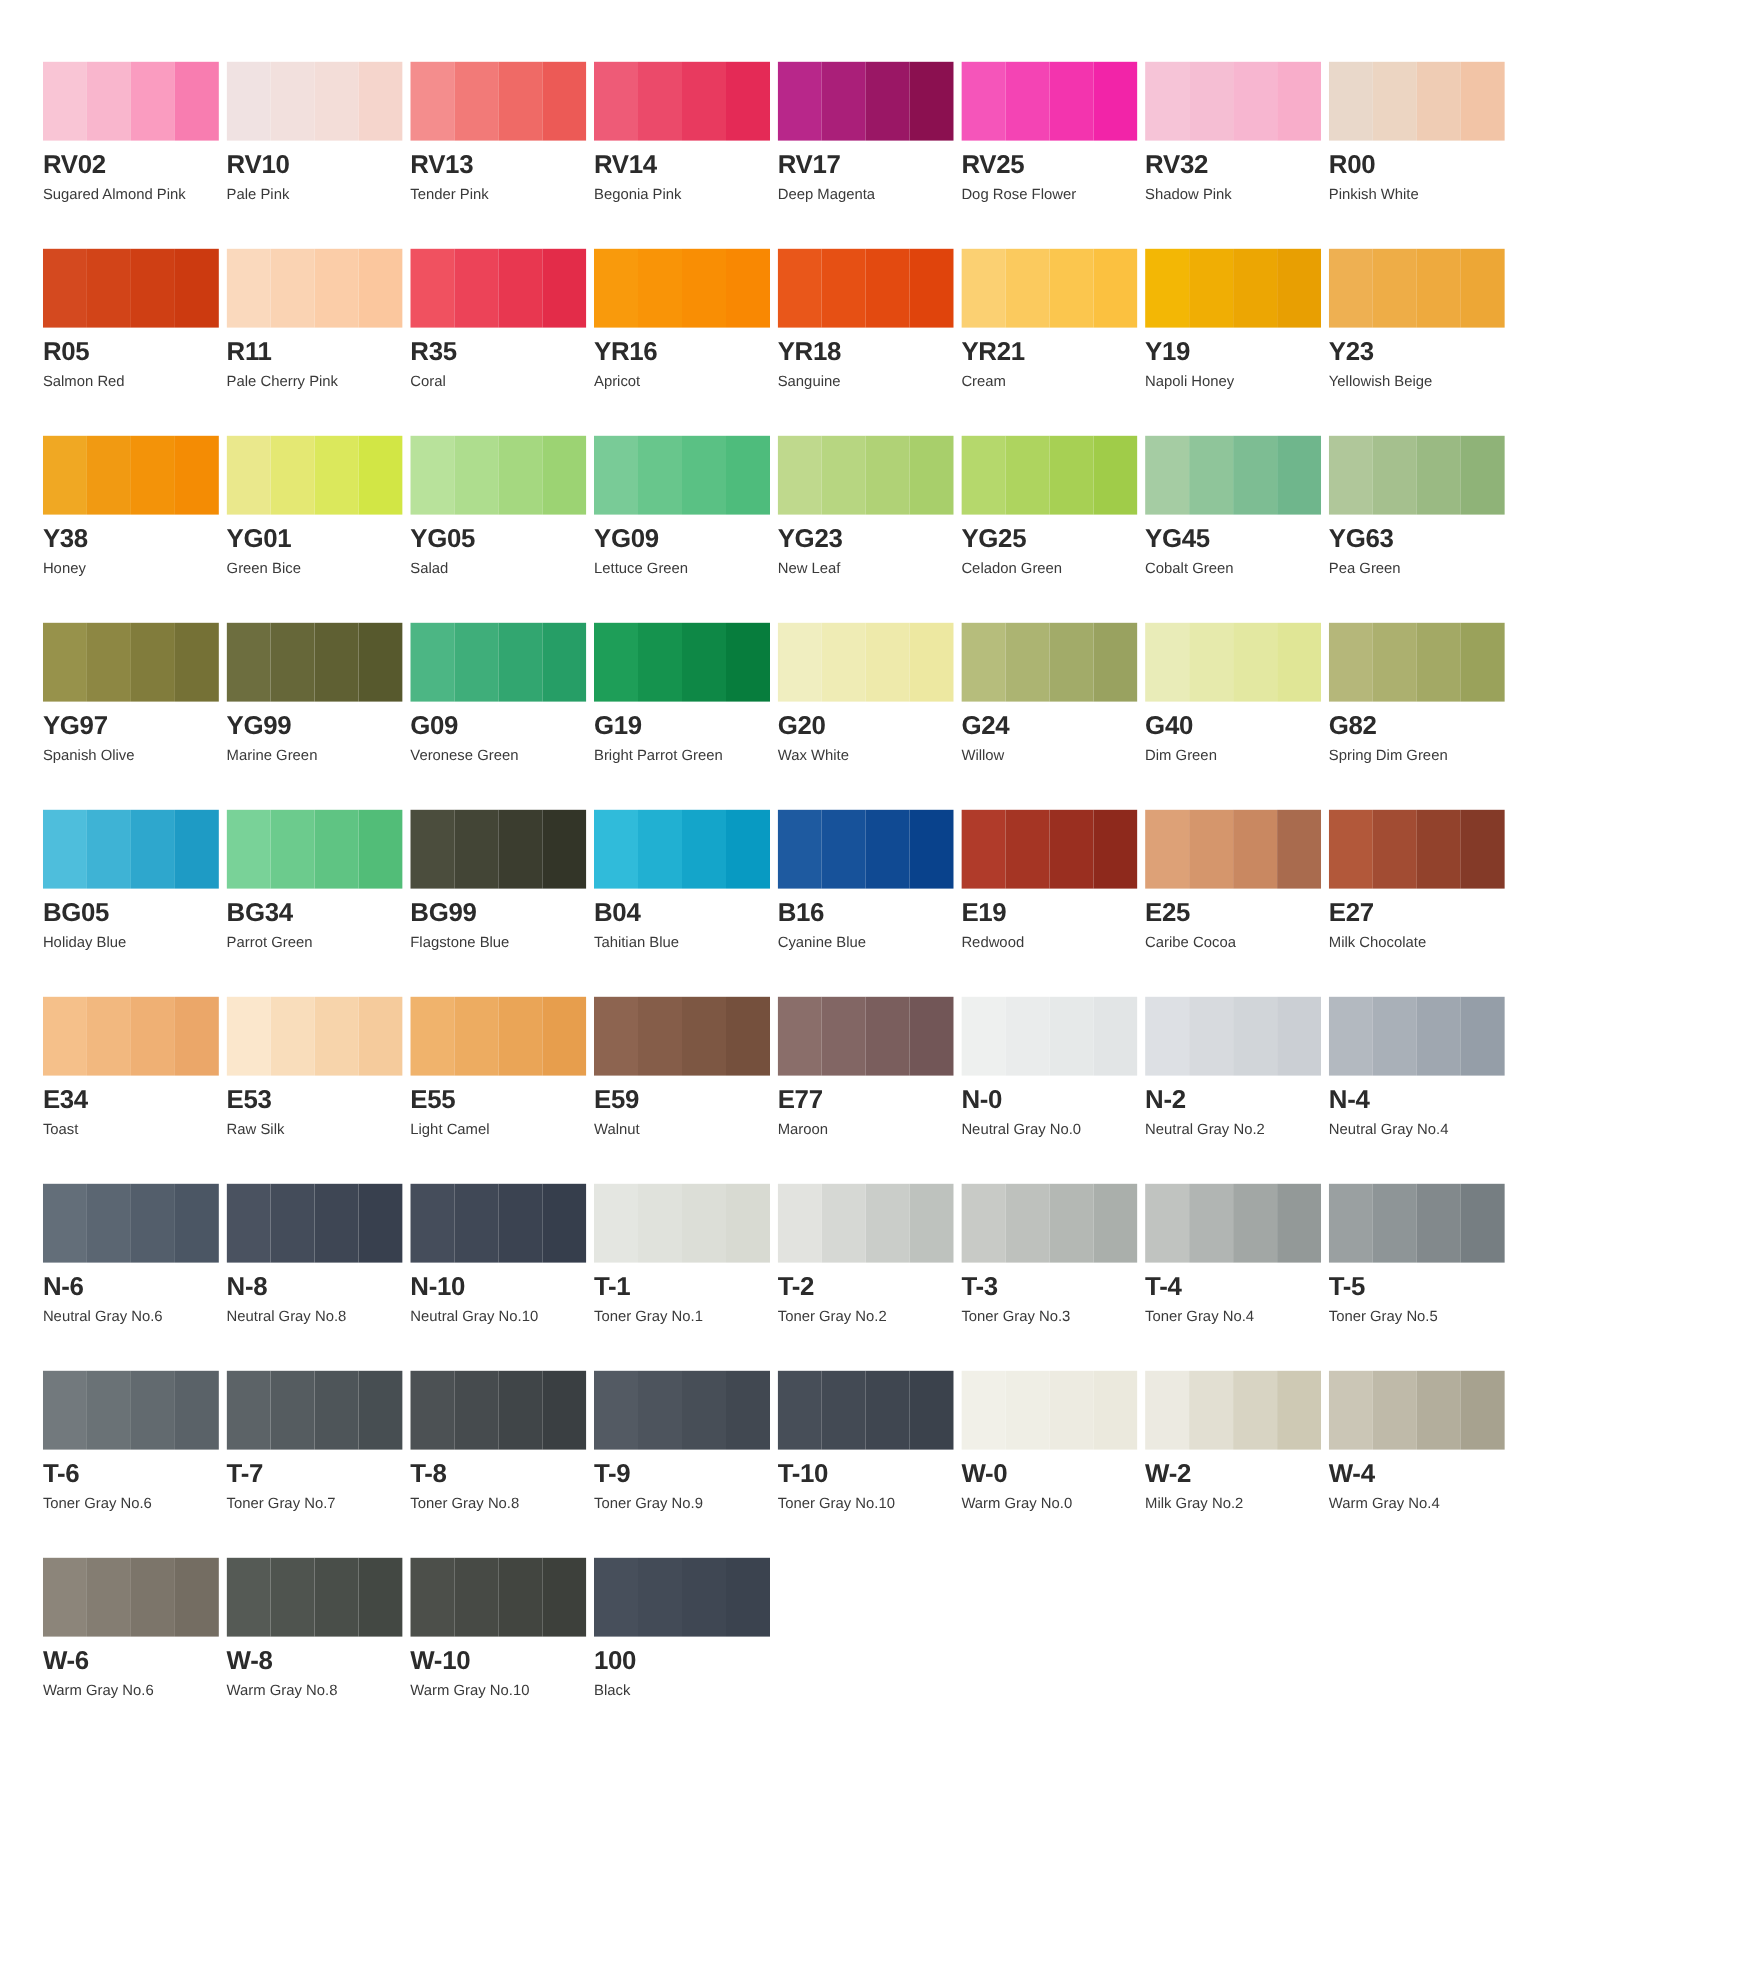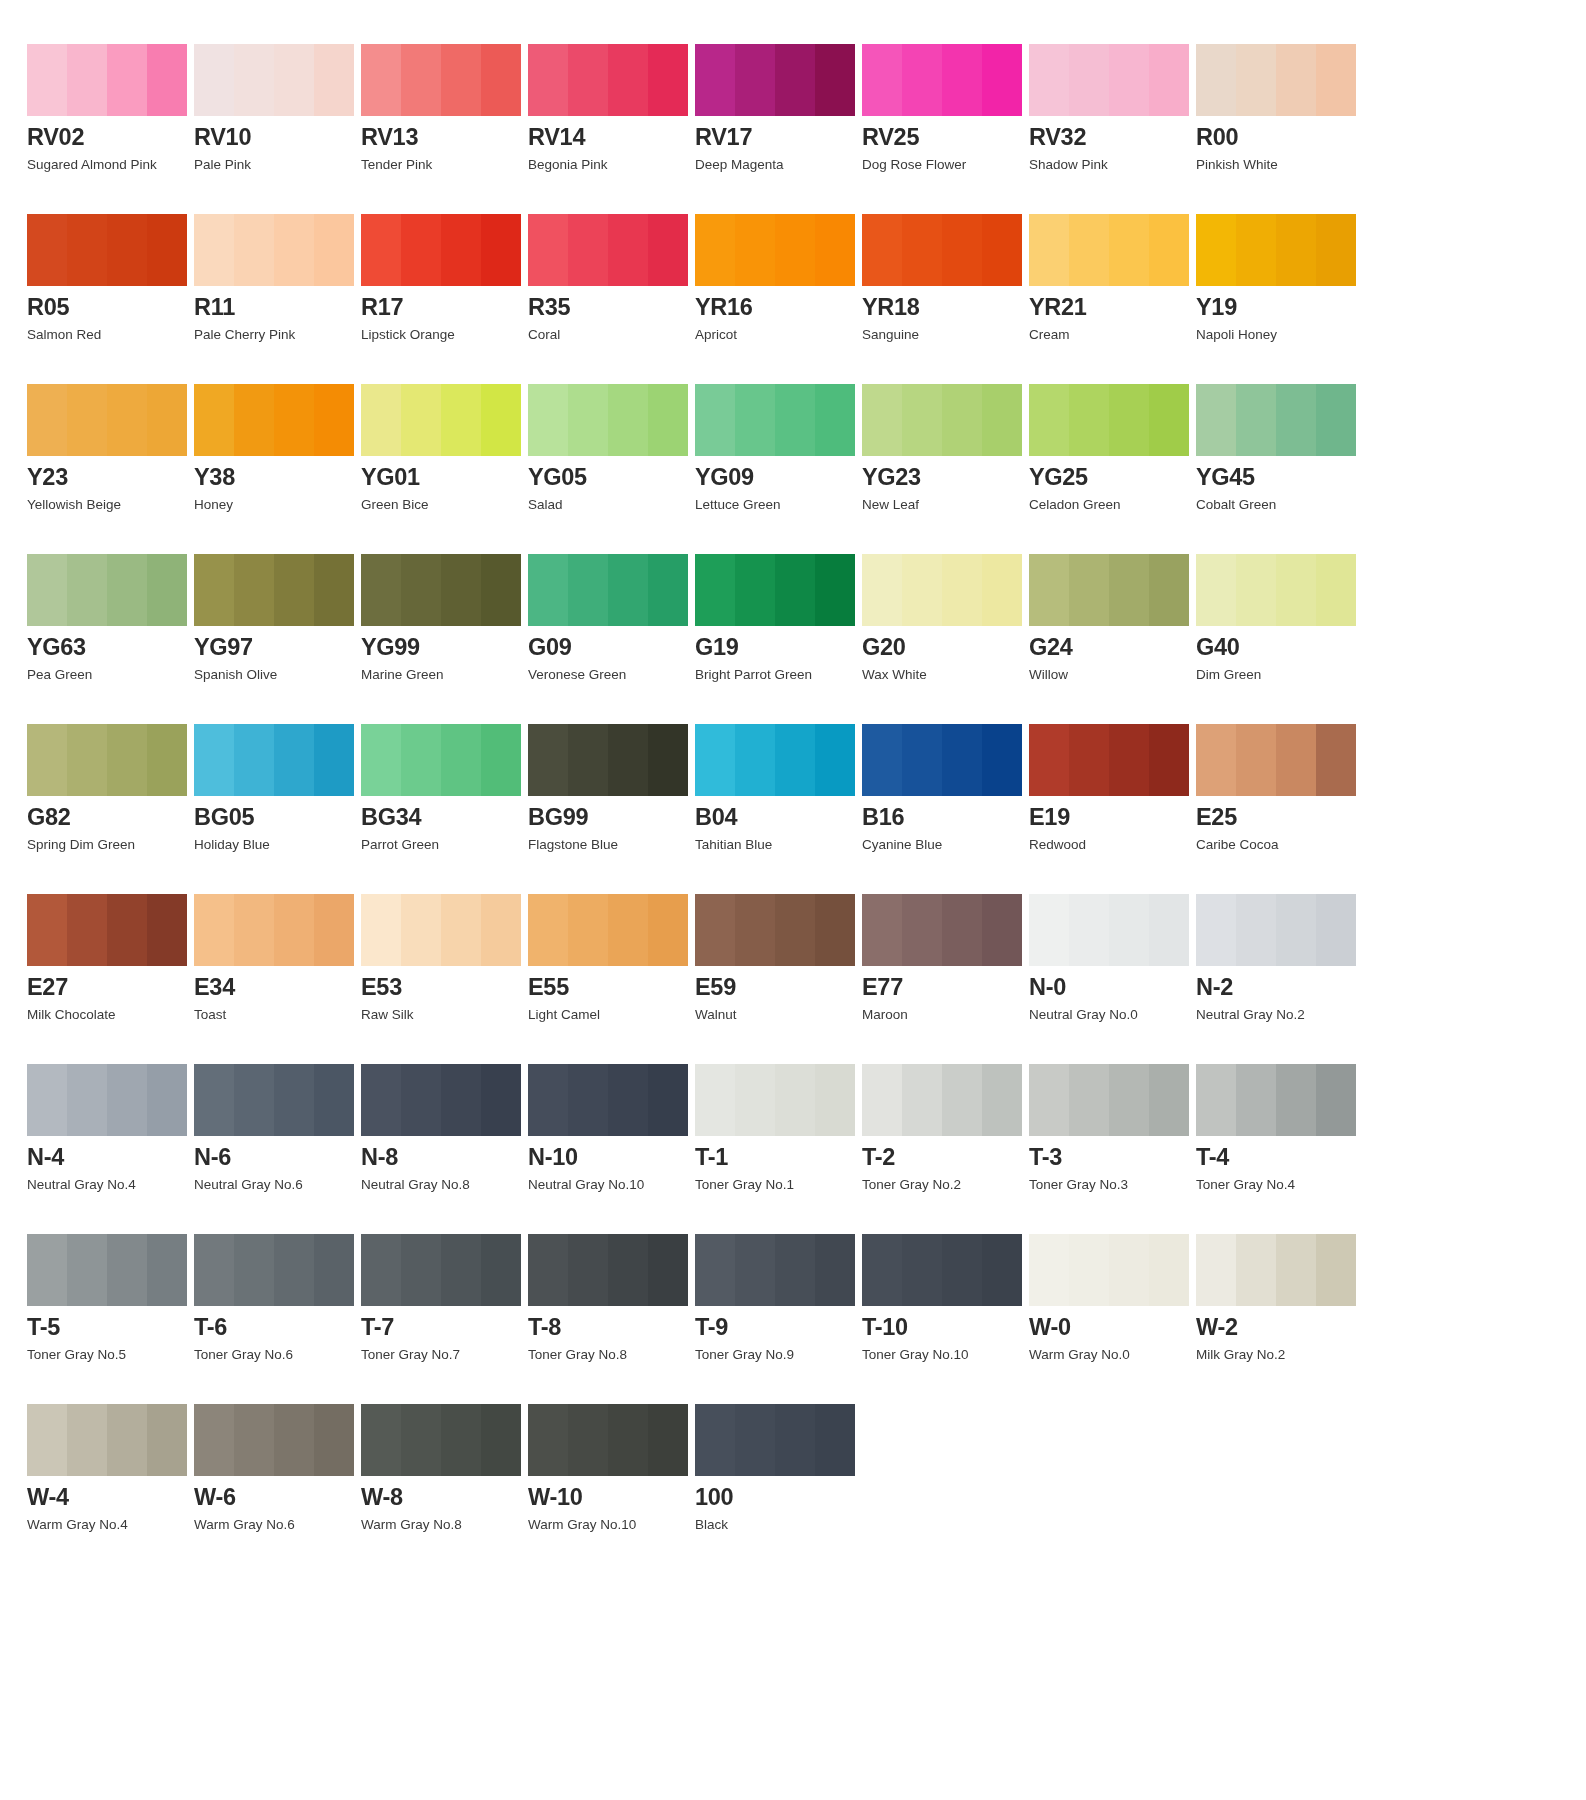--- a/index.html
+++ b/index.html
@@ -6,21 +6,21 @@
   body{
     width:1586px;
     background:#ffffff;
     font-family:"Liberation Sans","DejaVu Sans",sans-serif;
     -webkit-font-smoothing:antialiased;
   }
   #chart{
     position:relative;
     width:1586px;
     min-height:1800px;
-    padding:0;
+    padding:12px;
     box-sizing:border-box;
   }
   .grid{
     display:grid;
     grid-template-columns:repeat(8,167px);
     grid-auto-rows:170px;
     padding:44px 0 0 27px;
     box-sizing:border-box;
     column-gap:0;
     row-gap:0;
@@ -158,30 +158,20 @@
           <div class="band" style="background: rgb(250, 217, 189);"></div>
           <div class="band" style="background: rgb(250, 211, 179);"></div>
           <div class="band" style="background: rgb(251, 205, 168);"></div>
           <div class="band" style="background: rgb(251, 199, 158);"></div>
         </div>
         <div class="code">R11</div>
         <div class="cname">Pale Cherry Pink</div>
       </div>
       <div class="cell">
         <div class="swatch">
-          <div class="band" style="background: rgb(239, 75, 53);"></div>
-          <div class="band" style="background: rgb(234, 60, 40);"></div>
-          <div class="band" style="background: rgb(228, 50, 31);"></div>
-          <div class="band" style="background: rgb(222, 40, 24);"></div>
-        </div>
-        <div class="code">R17</div>
-        <div class="cname">Lipstick Orange</div>
-      </div>
-      <div class="cell">
-        <div class="swatch">
           <div class="band" style="background: rgb(240, 81, 96);"></div>
           <div class="band" style="background: rgb(236, 67, 88);"></div>
           <div class="band" style="background: rgb(232, 55, 80);"></div>
           <div class="band" style="background: rgb(227, 44, 73);"></div>
         </div>
         <div class="code">R35</div>
         <div class="cname">Coral</div>
       </div>
       <div class="cell">
         <div class="swatch">

